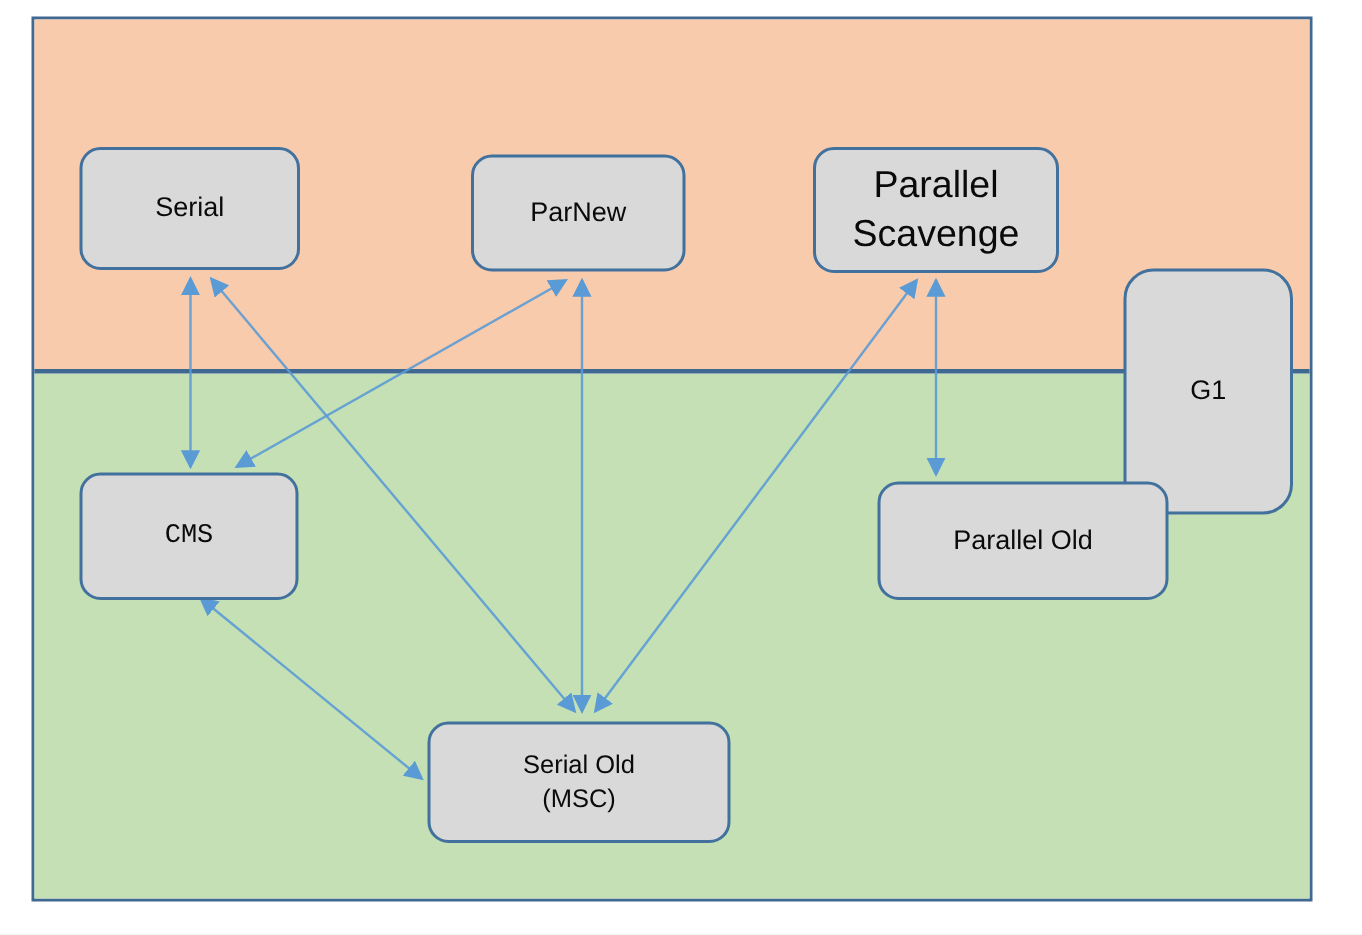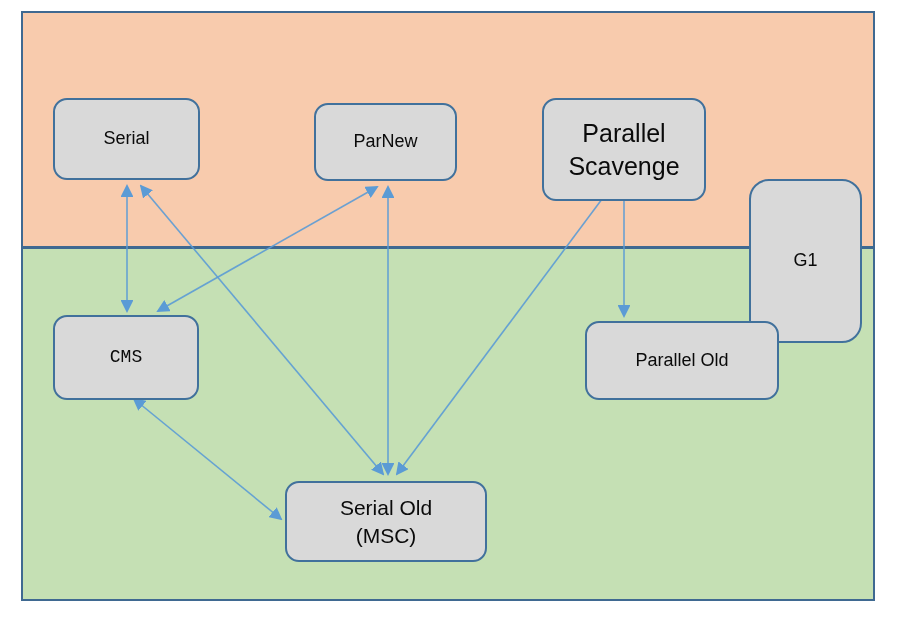--- a/index.html
+++ b/index.html
@@ -60,25 +60,25 @@
     text-align: center;
     font-size: 18px;
     line-height: 1.32;
     color: #0a0a0a;
     white-space: pre-line;
     z-index: 10;
     box-sizing: border-box;
   }
   .node-serial        { left: 53px;  top: 98px;  width: 147px; height: 82px; }
   .node-parnew        { left: 314px; top: 103px; width: 143px; height: 78px; }
-  .node-parallel-scavenge { left: 542px; top: 98px; width: 164px; height: 103px; font-size: 25px; }
+  .node-parallel-scavenge { left: 542px; top: 98px; width: 164px; height: 84px; font-size: 25px; }
   .node-g1            { left: 749px; top: 164px; width: 113px; height: 164px; border-radius: 20px; margin-top: 15px; }
   .node-cms           { left: 53px;  top: 315px; width: 146px; height: 85px; font-family: Liberation Mono, monospace; }
   .node-parallel-old  { left: 542px; top: 321px; width: 194px; height: 79px; margin-left: 43px; }
-  .node-serial-old    { left: 285px; top: 481px; width: 202px; height: 81px; font-size: 21px; }
+  .node-serial-old    { left: 285px; top: 481px; width: 202px; height: 81px; font-size: 17px; }
   line.edge {
     stroke: #5B9BD5;
     stroke-width: 1.6;
     stroke-opacity: 0.9;
   }
 </style>
 </head>
 <body>
 
 <div class="frame">

